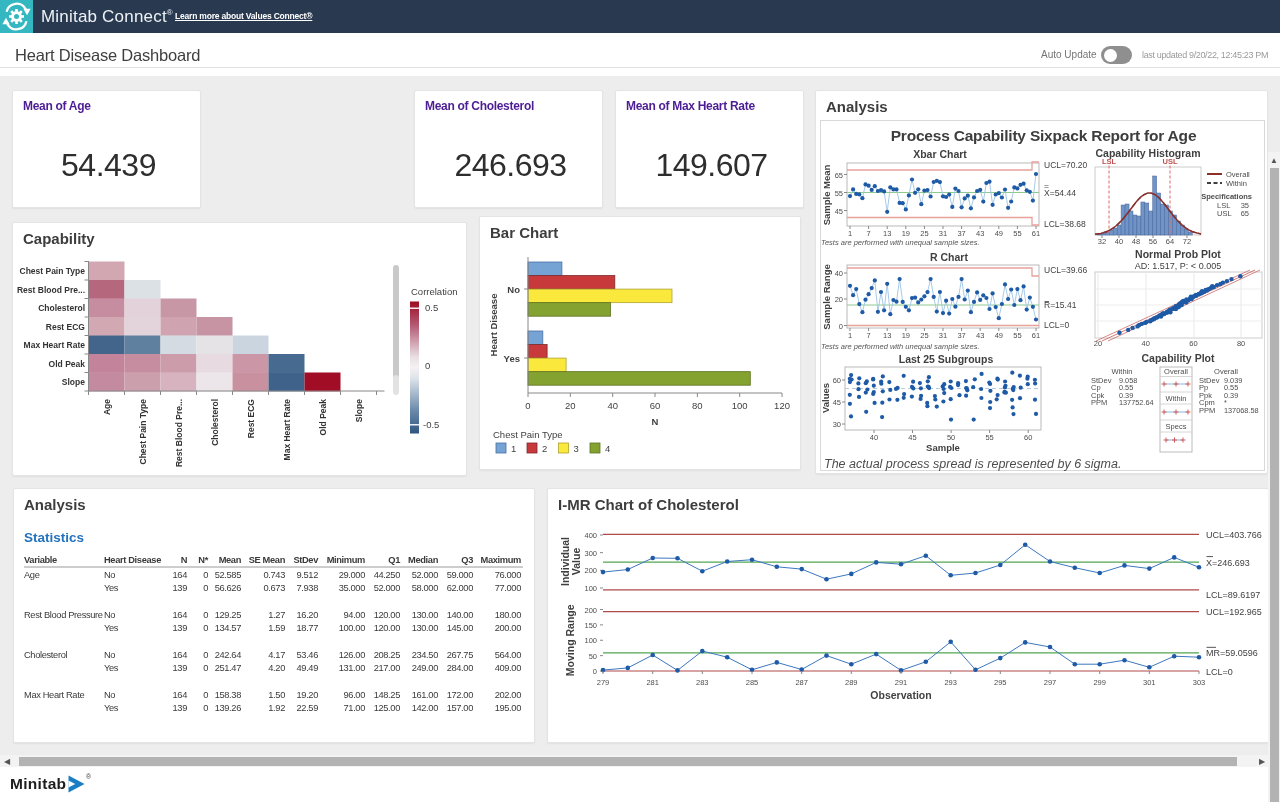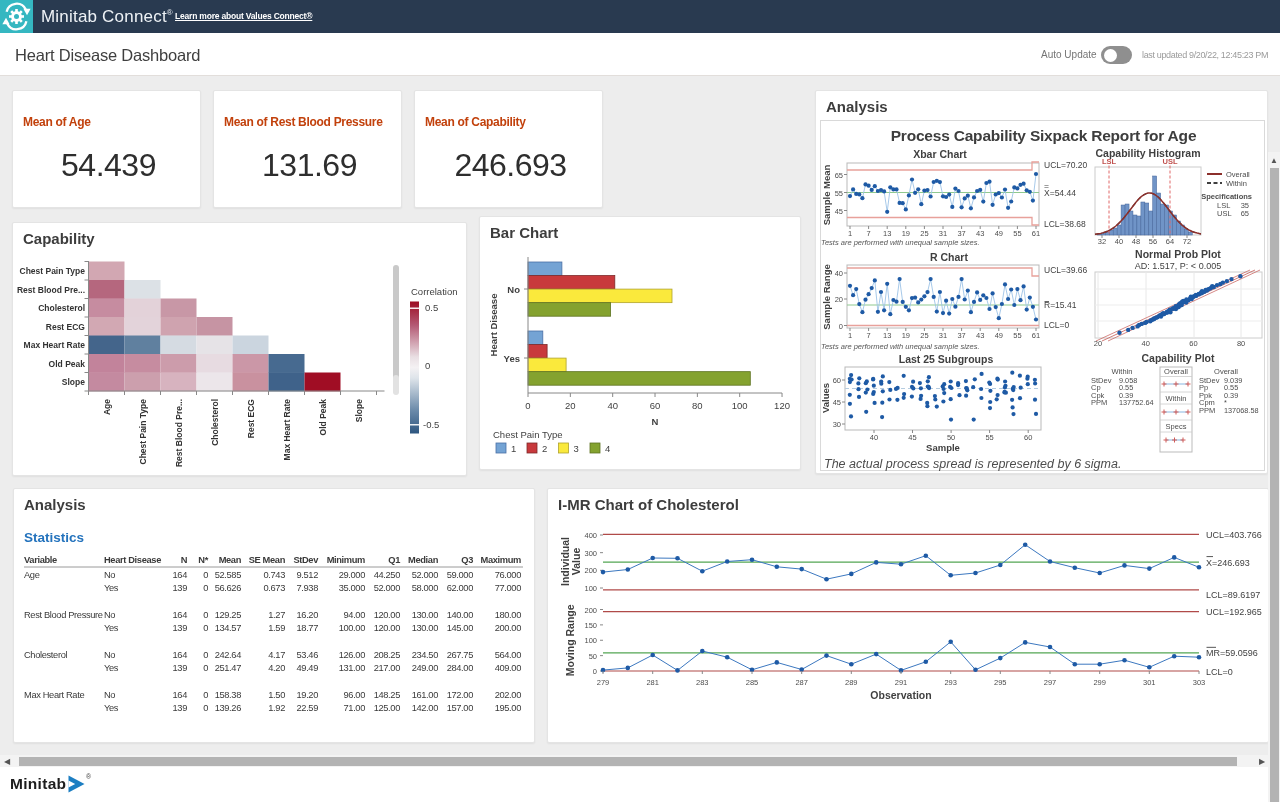--- a/index.html
+++ b/index.html
@@ -1,29 +1,29 @@
 <!DOCTYPE html>
 <html><head><meta charset="utf-8"><style>
 * { margin:0; padding:0; box-sizing:border-box; }
 body { width:1280px; height:802px; font-family:"Liberation Sans", sans-serif; background:#fff; overflow:hidden; position:relative; }
 .topbar { position:absolute; left:0; top:0; width:1280px; height:33px; background:#293a50;padding-left:20px; }
 .logo-sq { position:absolute; left:0; top:0; width:33px; height:33px; background:#35b7c1; }
 .brand { position:absolute; left:41px; top:7px; color:#eef2f6; font-size:17px; letter-spacing:0.2px; }
 .brand sup { font-size:8px; }
 .learn { position:absolute; left:175px; top:11px; color:#fff; font-size:8.5px; font-weight:bold; text-decoration:underline; letter-spacing:-0.2px; }
-.hdr { position:absolute; left:0; top:33px; width:1280px; height:43px; background:#fff; border-bottom:1px solid #e2dedb; }
+.hdr { position:absolute; left:0; top:33px; width:1280px; height:35px; background:#fff; border-bottom:1px solid #e2dedb; }
 .hdr h1 { position:absolute; left:15px; top:13px; font-size:16.5px; font-weight:normal; color:#3f3f3f; letter-spacing:-0.2px; }
 .au { position:absolute; left:1041px; top:49px; font-size:10px; color:#757575; }
 .toggle { position:absolute; left:1101px; top:46px; width:31px; height:18px; border-radius:9px; background:#8f8f8f; }
 .knob { position:absolute; left:2.5px; top:2.5px; width:13px; height:13px; border-radius:50%; background:#fff; }
 .lu { position:absolute; left:1142px; top:50px; font-size:9px; color:#9b9b9b; white-space:nowrap; letter-spacing:-0.35px; }
 .content { position:absolute; left:0; top:76px; width:1280px; height:691px; background:#ededed; }
 .card { position:absolute; background:#fff; border:1px solid #e4e4e4; border-radius:2px; box-shadow:0 1px 2px rgba(0,0,0,0.06); }
 .ct { position:absolute; left:10px; top:7px; font-size:15px; font-weight:bold; color:#3d3d3d; white-space:nowrap; }
-.ctk { position:absolute; left:10px; top:24px; font-size:12px; font-weight:bold; color:#c2410c; white-space:nowrap; letter-spacing:-0.3px; }
+.ctk { position:absolute; left:10px; top:8px; font-size:12px; font-weight:bold; color:#4c1d95; white-space:nowrap; letter-spacing:-0.3px; }
 .kpi { position:absolute; left:4px; right:0; top:56px; text-align:center; font-size:32px; color:#2e2e2e; letter-spacing:-0.5px; }
 svg text.pt { font-weight:bold; fill:#3f3f3f; font-size:10.5px; text-anchor:middle; }
 svg text.pts { font-weight:bold; fill:#3f3f3f; font-size:9.5px; text-anchor:middle; }
 svg text.pn { fill:#3f3f3f; font-size:9px; text-anchor:middle; }
 svg text.tkb { font-size:7.5px; font-weight:bold; fill:#c0504d; }
 svg text.tks { font-size:7.3px; fill:#4d4d4d; }
 svg text.tk { font-size:7.5px; fill:#4d4d4d; }
 svg text.lbl { font-size:8.5px; fill:#3f3f3f; }
 svg text.it { font-size:7.5px; font-style:italic; fill:#555; }
 svg text.al { font-size:9.5px; fill:#3f3f3f; }
@@ -70,27 +70,27 @@
 <div class="au">Auto Update</div>
 <div class="toggle">
     <div class="knob"></div>
   </div>
 <div class="lu">last updated 9/20/22, 12:45:23 PM</div>
 <div class="content">
   <div class="card" style="left:12px; top:14px; width:189px; height:118px;">
     <div class="ctk">Mean of Age</div>
       <div class="kpi">54.439</div>
   </div>
-  <div class="card" style="left:213px; top:14px; width:189px; height:118px;">
-    <div class="ctk">Mean of Rest Blood Pressure</div>
-      <div class="kpi">131.69</div>
-  </div>
   <div class="card" style="left:414px; top:14px; width:189px; height:118px;">
-    <div class="ctk">Mean of Capability</div>
+    <div class="ctk">Mean of Cholesterol</div>
       <div class="kpi">246.693</div>
+  </div>
+  <div class="card" style="left:615px; top:14px; width:189px; height:118px;">
+    <div class="ctk">Mean of Max Heart Rate</div>
+      <div class="kpi">149.607</div>
   </div>
   <div class="card" style="left:815px; top:14px; width:453px; height:384px;">
     <div class="ct">Analysis</div>
     <div style="position:absolute; left:4px; top:29px; width:445px; height:351px; border:1px solid #d9d9d9; background:#fff;">
       <div style="position:absolute; left:0; top:6px; width:445px; text-align:center; font-size:15.5px; font-weight:bold; color:#3d3d3d; letter-spacing:-0.2px;">Process Capability Sixpack Report for Age</div>
       <svg width="445" height="351" viewBox="0 0 445 351" style="position:absolute; left:0; top:0;">
 <text x="119" y="37" class="pt">Xbar Chart</text>
 <rect x="26" y="42" width="192" height="63" fill="#fff" stroke="#b9b9b9" stroke-width="1"></rect>
 <path d="M 26 49 H 211 V 41 H 218" fill="none" stroke="#e8a19b" stroke-width="1.3"></path>
 <path d="M 26 96.5 H 211 V 104 H 218" fill="none" stroke="#e8a19b" stroke-width="1.3"></path>

